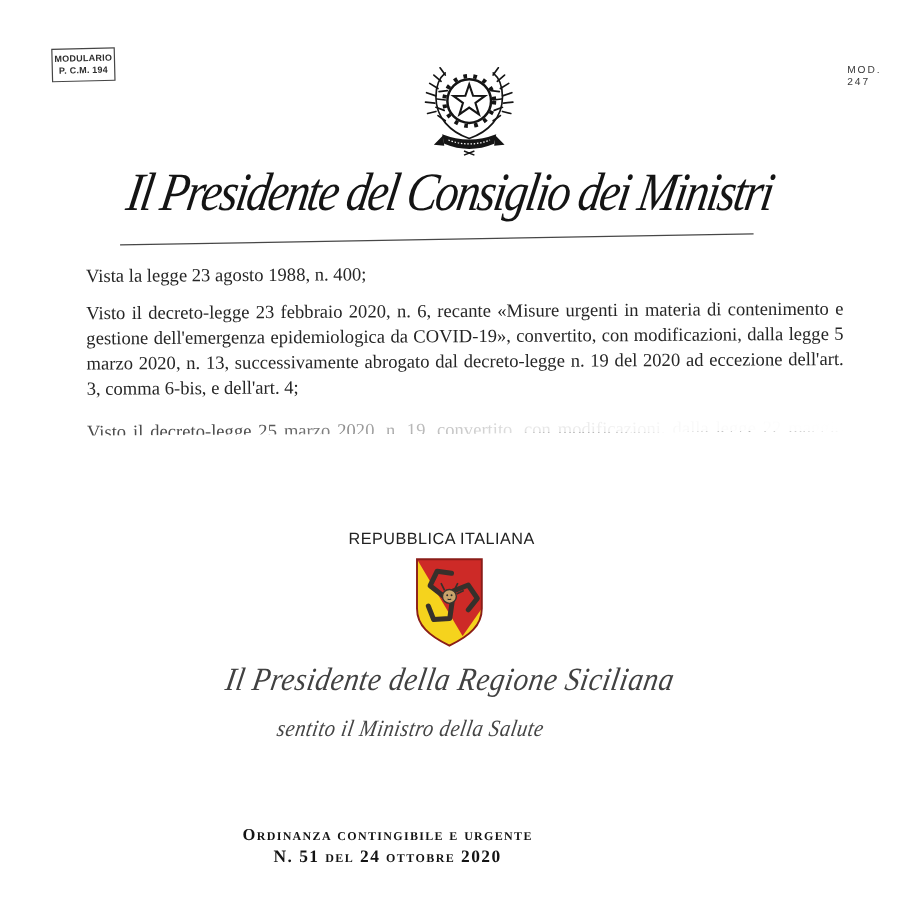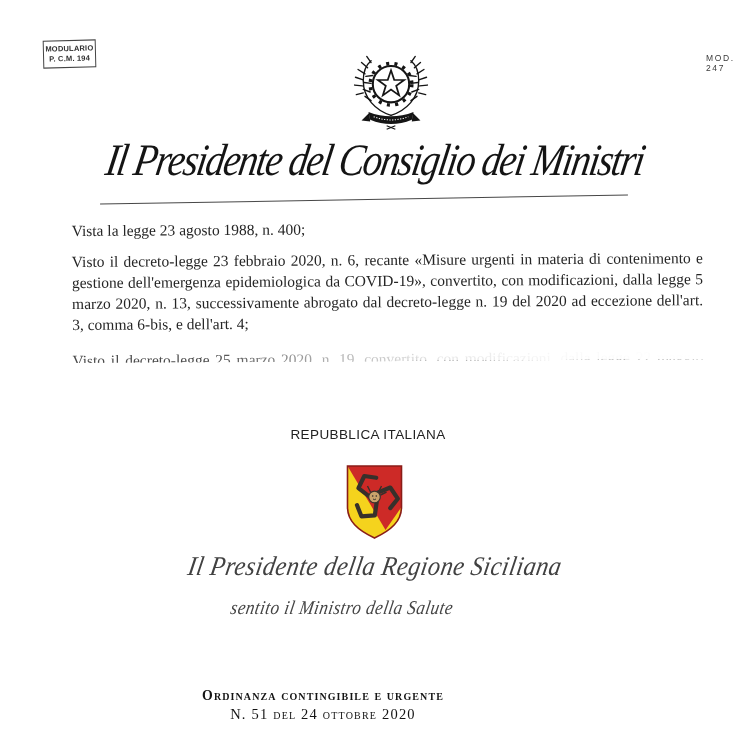--- a/index.html
+++ b/index.html
@@ -31,33 +31,33 @@
     color:#262626;text-align:justify;transform:rotate(-.35deg);transform-origin:0 50%;}
   .recitals p{margin:0 0 10px 0;}
   .recitals p.p2{margin-bottom:15px;}
   .cut-line{position:relative;height:13px;overflow:hidden;}
   .cut-line p{color:#4c4c4c;margin:0;}
   .cut-line::after{content:"";position:absolute;inset:0;
     background:linear-gradient(to right,rgba(255,255,255,0) 0%,rgba(255,255,255,0) 22%,
       rgba(255,255,255,.55) 40%,rgba(255,255,255,.85) 58%,rgba(255,255,255,.97) 78%,#fff 100%);}
 
   
-  .republic-label{position:absolute;left:0;top:427px;width:736px;text-align:center;
+  .republic-label{position:absolute;left:0;top:441px;width:736px;text-align:center;
     font-family:"Liberation Sans",sans-serif;font-size:13.5px;letter-spacing:.4px;color:#222;}
   .shield-sicily{position:absolute;left:344px;top:463px;width:61px;height:78px;}
   .region-title{position:absolute;left:0;top:551px;width:750px;text-align:center;
     font-style:italic;font-size:27px;color:#414141;white-space:nowrap;letter-spacing:.5px;
     transform:scaleX(.9) skewX(-11deg);}
   .region-subtitle{position:absolute;left:0;top:597px;width:750px;text-align:center;
     font-style:italic;font-size:19.5px;color:#454545;white-space:nowrap;letter-spacing:.5px;
     transform:translateX(-33px) scaleX(.88) skewX(-11deg);}
 
   .ordinance{position:absolute;left:0;top:688px;width:646px;text-align:center;color:#141414;}
   .ord-type{font-size:13.8px;font-weight:bold;font-variant:small-caps;letter-spacing:1.1px;}
-  .ord-num{font-size:14.5px;font-weight:normal;font-variant:small-caps;letter-spacing:1.2px;margin-top:2px;}
+  .ord-num{font-size:14.5px;font-weight:bold;font-variant:small-caps;letter-spacing:1.2px;margin-top:2px;}
 </style>
 </head>
 <body>
 
 <div class="page">
 
   <div class="modulario">
     <div>MODULARIO</div>
     <div>P. C.M. 194</div>
   </div>

